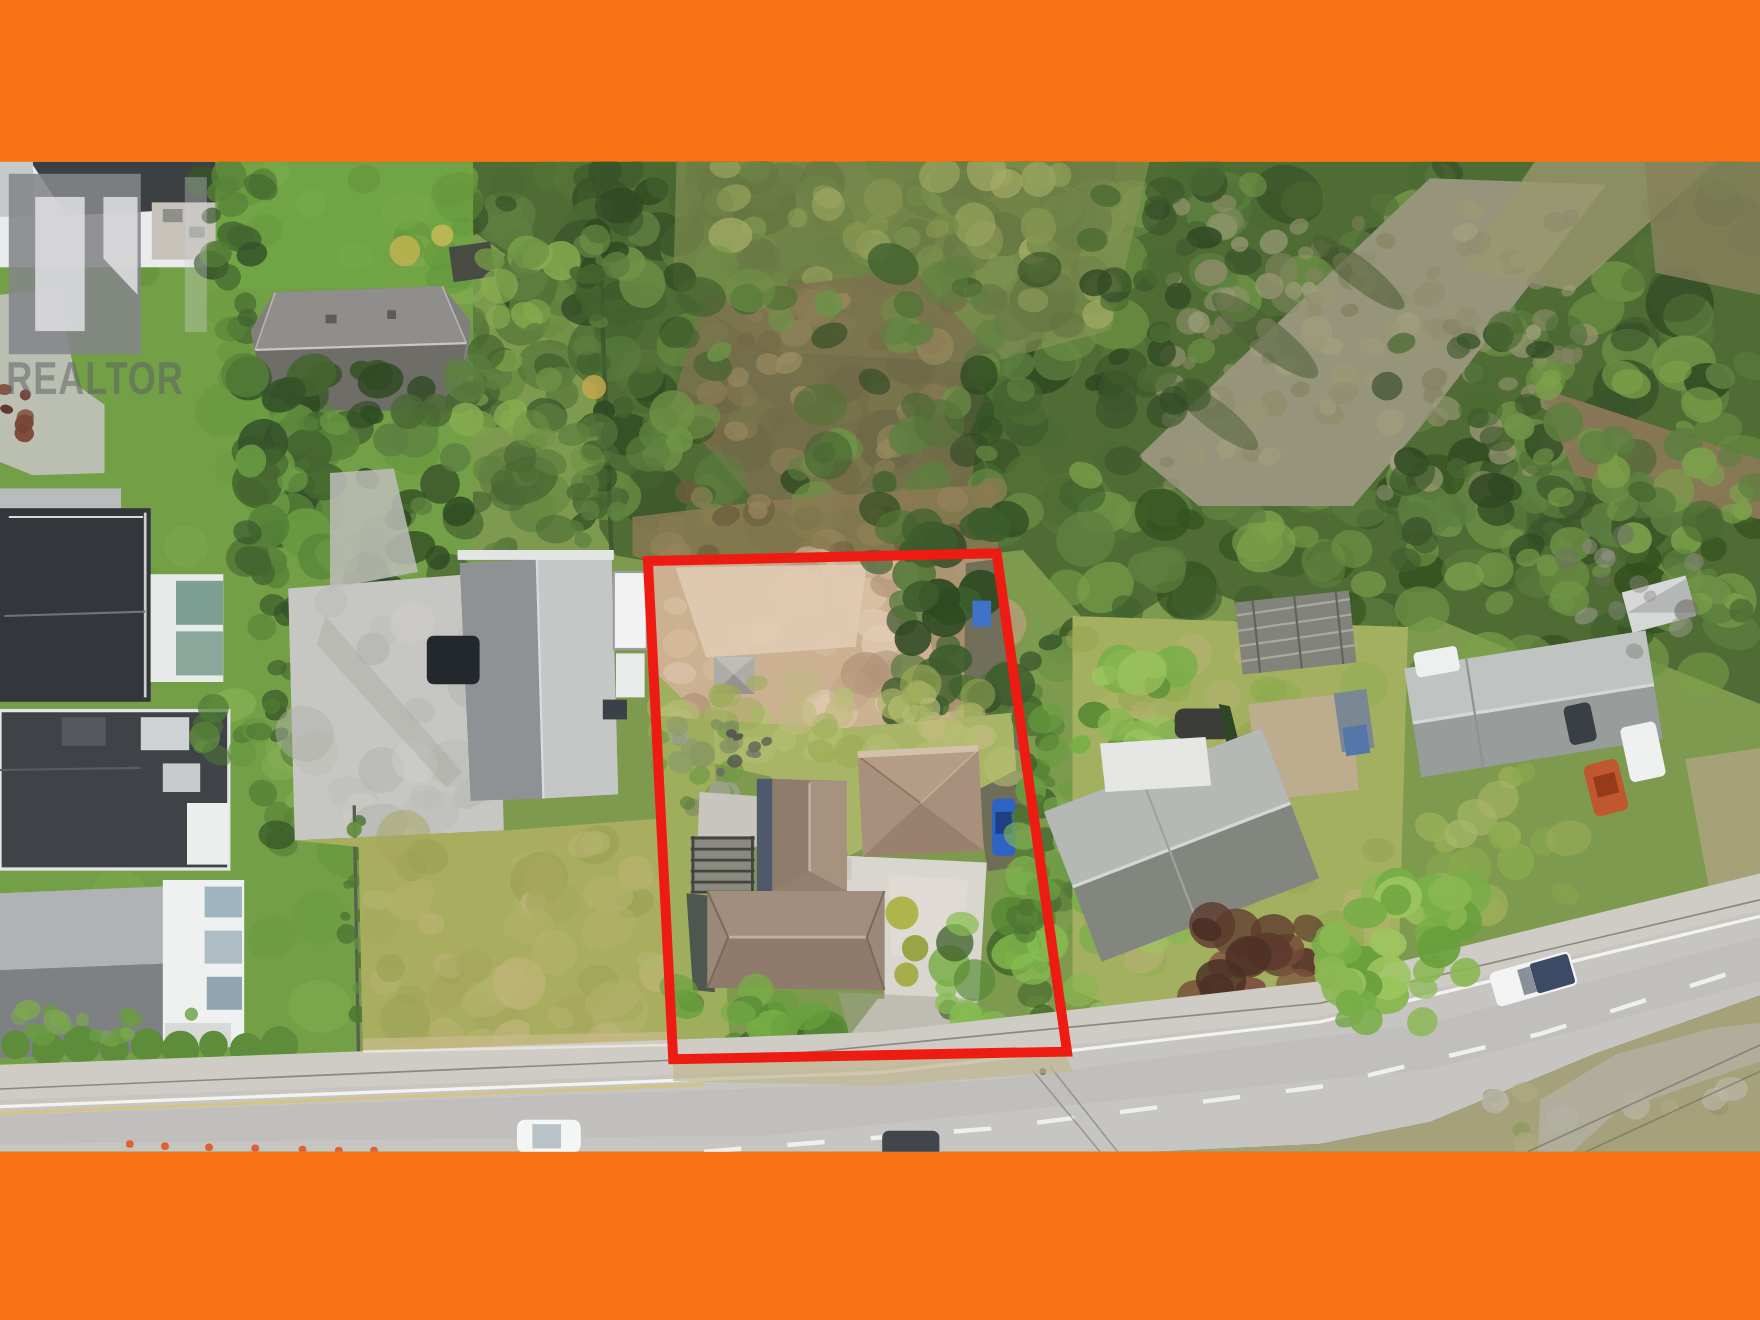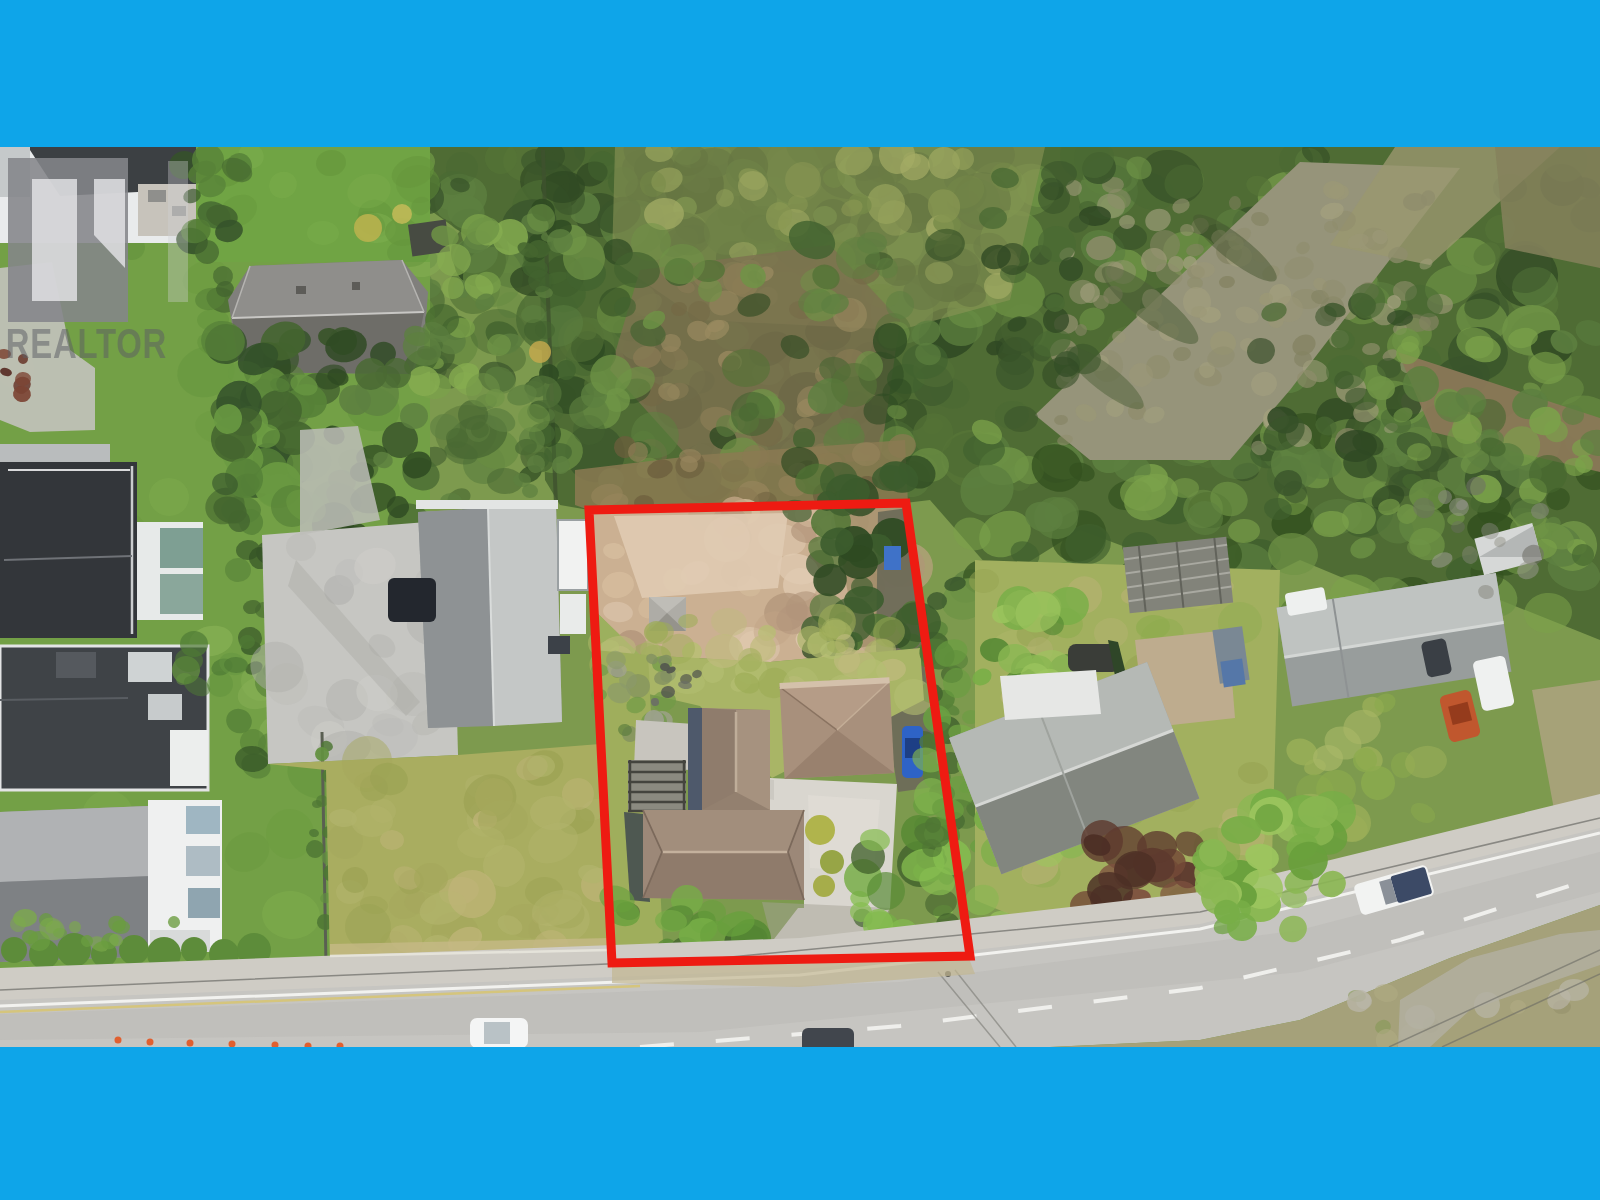--- a/index.html
+++ b/index.html
@@ -1,13 +1,13 @@
 <!DOCTYPE html>
 <html><head><meta charset="utf-8"><style>html,body{margin:0;padding:0;background:#fff;}*{box-sizing:border-box;}body{font-family:"Liberation Sans",sans-serif;}</style></head><body>
-<div style="position:relative;width:1600px;height:1200px;background:#0ea5e9;overflow:hidden;">
+<div style="position:relative;width:1600px;height:1200px;background:#f97316;overflow:hidden;">
 <svg width="1600" height="1200" viewBox="0 0 1600 1200" xmlns="http://www.w3.org/2000/svg">
 <defs>
         <clipPath id="ph">
           <rect x="0" y="147" width="1600" height="900"></rect>
         </clipPath>
       </defs>
 <g clip-path="url(#ph)">
 
 <rect x="0" y="147" width="1600" height="900" fill="#7d9a4e"></rect>
 

